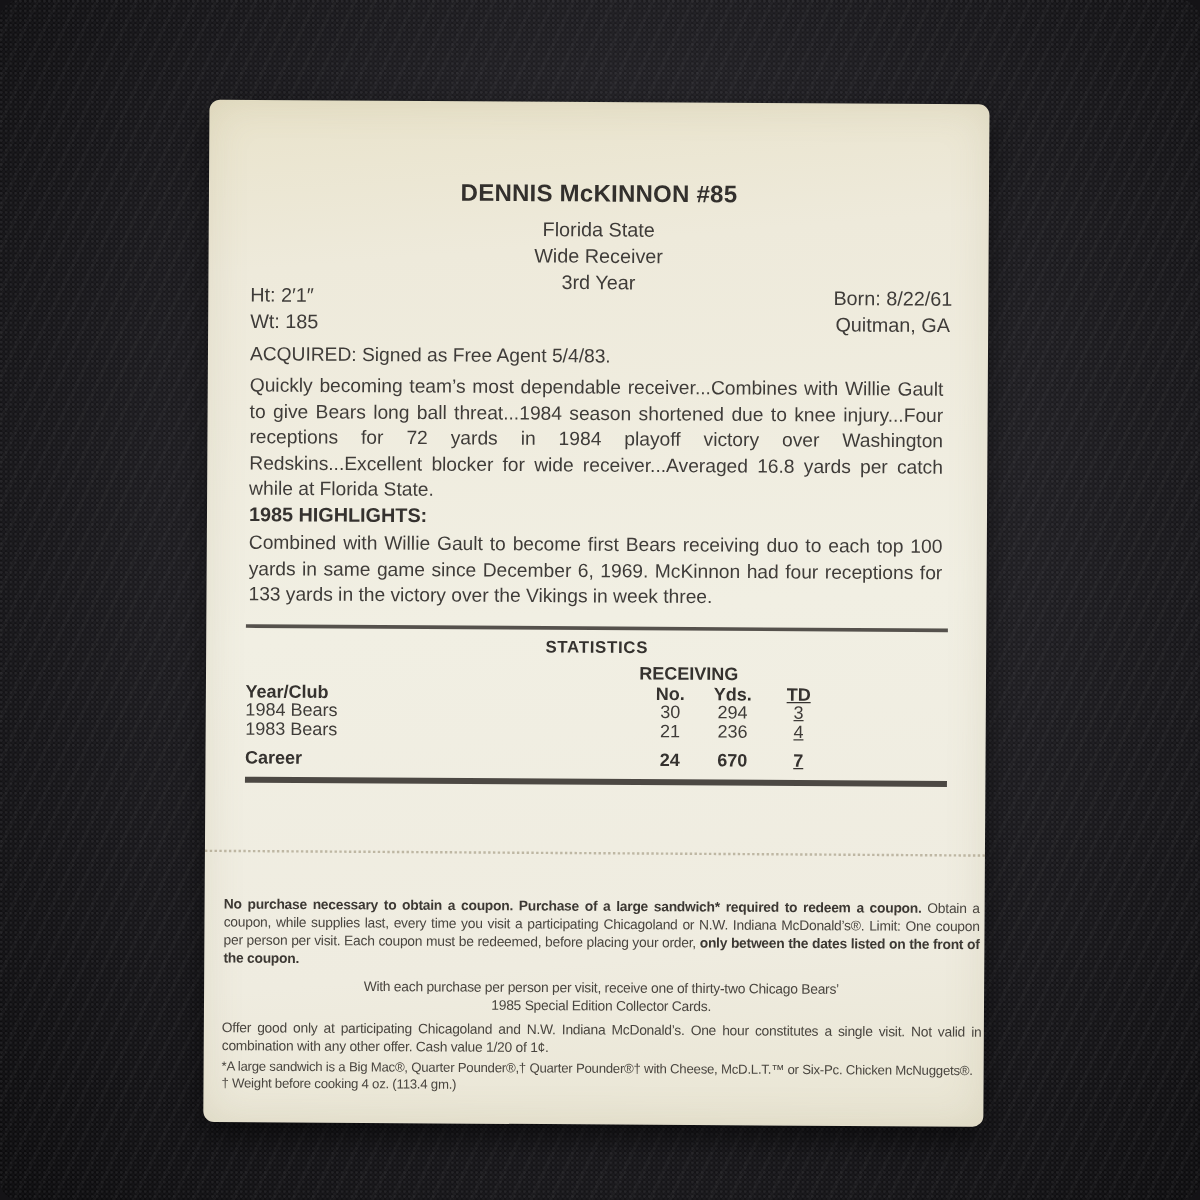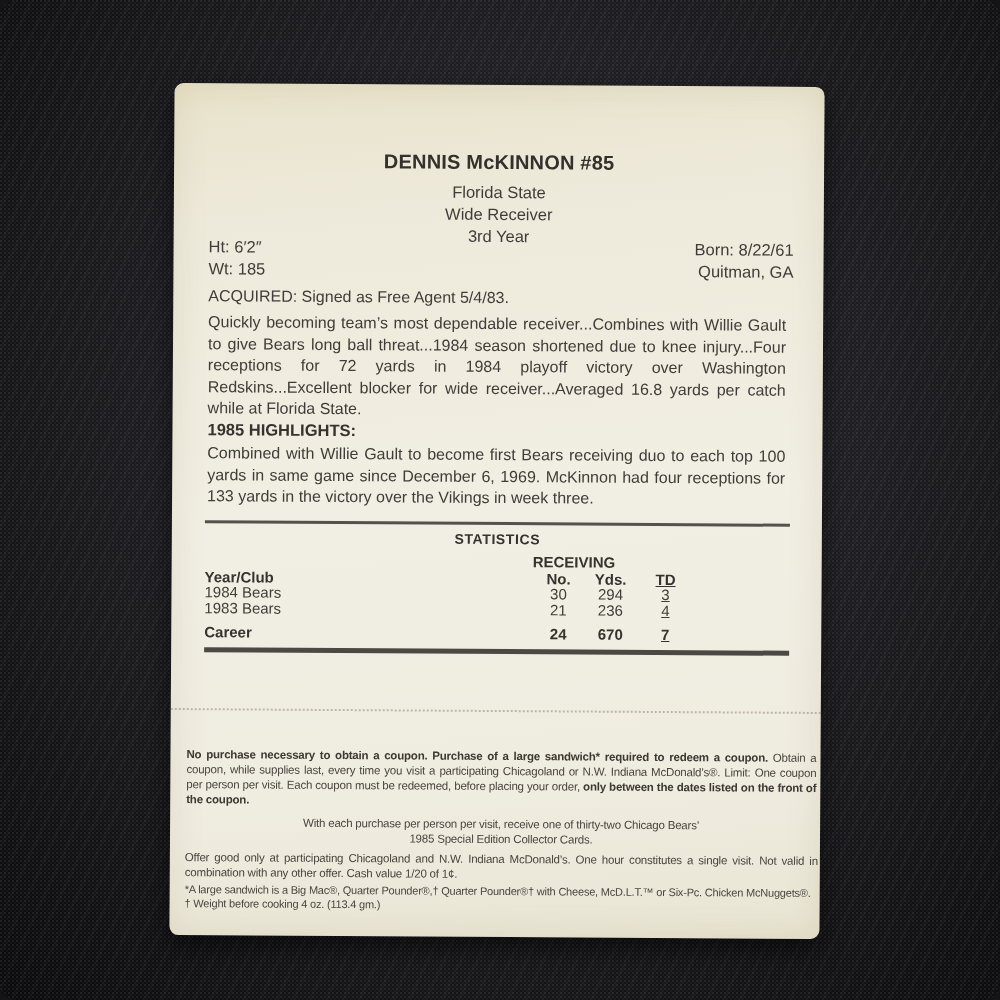--- a/index.html
+++ b/index.html
@@ -25,21 +25,21 @@
     border-radius:9px;
     transform:rotate(0.35deg);
     box-shadow:0 10px 26px rgba(0,0,0,0.6), inset 0 0 34px rgba(145,128,82,0.16);
     color:#3f3c39;
   }
   .abs { position:absolute; }
   .ctr { text-align:center; }
   .player-name { left:0; right:0; top:66px; font-size:20px; font-weight:bold; color:#33302d; letter-spacing:0.2px; }
   .sub { left:0; right:0; top:96px; font-size:16.5px; line-height:22px; }
   .vitals-left { left:35px; top:153px; font-size:16.5px; line-height:21.5px; }
-  .vitals-right { right:30px; top:153px; font-size:16.5px; line-height:21.5px; text-align:right;margin-left:24px; }
+  .vitals-right { right:30px; top:153px; font-size:16.5px; line-height:21.5px; text-align:center;margin-left:24px; }
   .acquired { left:35px; top:204px; font-size:16px; }
   .bio { left:35px; top:228px; width:578px; font-size:16px; line-height:21.5px; text-align:justify; }
   .hl-title { left:35px; top:337px; font-size:16.5px; font-weight:bold; color:#35322f; }
   .hl-body { left:35px; top:359px; width:578px; font-size:16px; line-height:21.5px; text-align:justify; }
 
   .stats { left:33px; top:437px; width:585px; font-size:15px; }
   .rule { height:3px; background:#55514c; border:none; }
   .rule-thick { height:5px; background:#4c4843; border:none; }
   .stats-title { margin-top:6px; font-size:14px; font-weight:bold; letter-spacing:0.6px; color:#35322f; }
   .srow { display:flex; align-items:baseline; line-height:15.5px; }
@@ -69,21 +69,21 @@
   <div class="card">
 
     <div class="abs ctr player-name">DENNIS McKINNON #85</div>
     <div class="abs ctr sub">
       <div>Florida State</div>
       <div>Wide Receiver</div>
       <div>3rd Year</div>
     </div>
 
     <div class="abs vitals-left">
-      <div>Ht: 6′2″</div>
+      <div>Ht: 2′1″</div>
       <div>Wt: 185</div>
     </div>
     <div class="abs vitals-right">
       <div>Born: 8/22/61</div>
       <div>Quitman, GA</div>
     </div>
 
     <div class="abs acquired">ACQUIRED: Signed as Free Agent 5/4/83.</div>
     <div class="abs bio">Quickly becoming team’s most dependable receiver...Combines with Willie Gault to give Bears long ball threat...1984 season shortened due to knee injury...Four receptions for 72 yards in 1984 playoff victory over Washington Redskins...Excellent blocker for wide receiver...Averaged 16.8 yards per catch while at Florida State.</div>
 

